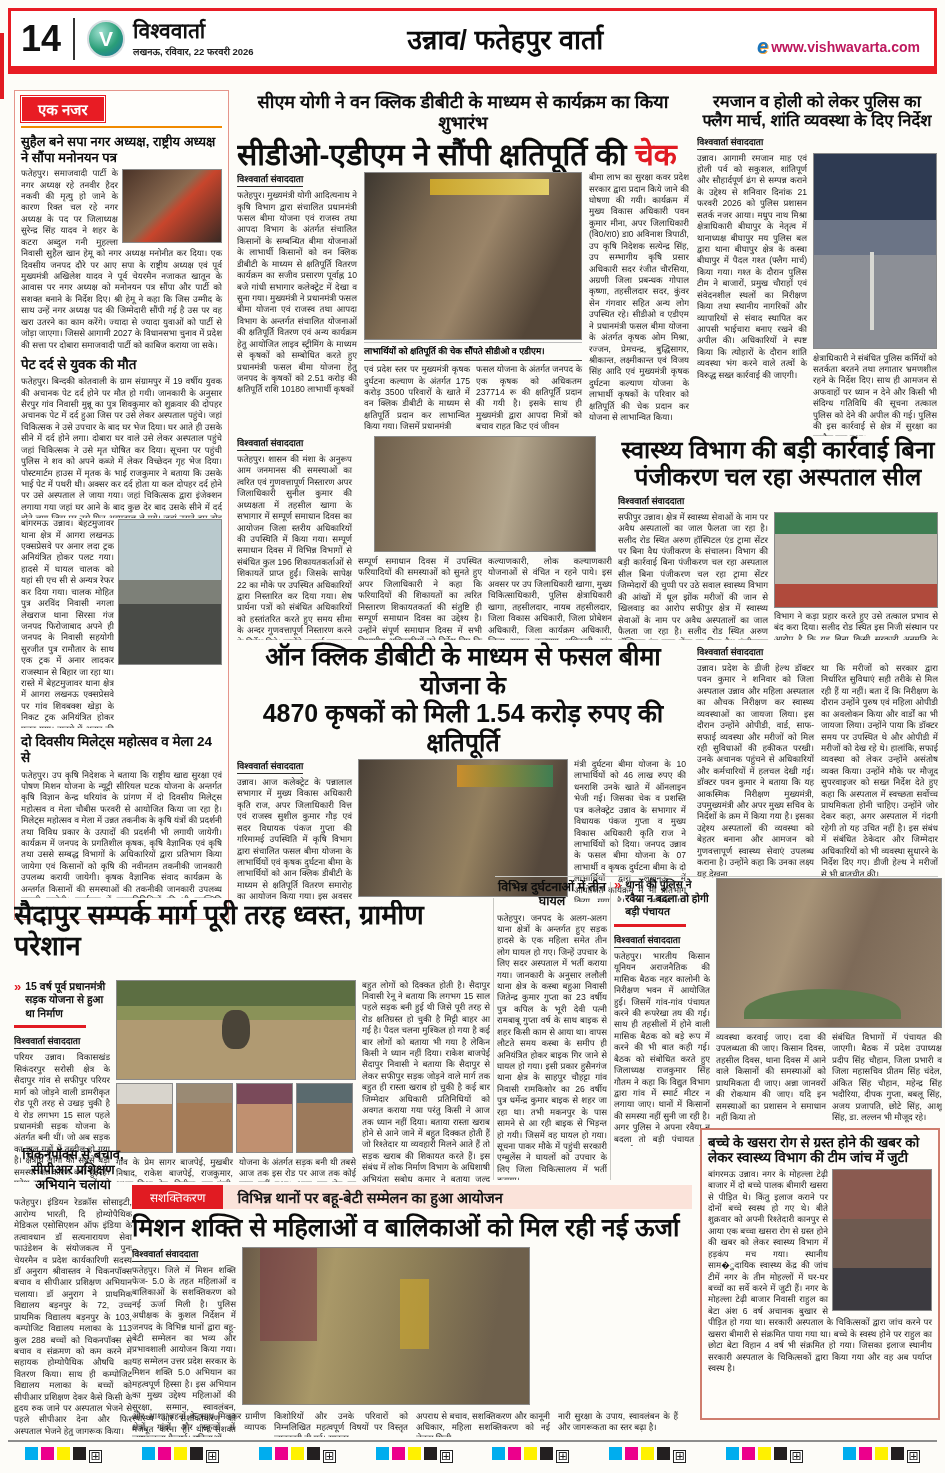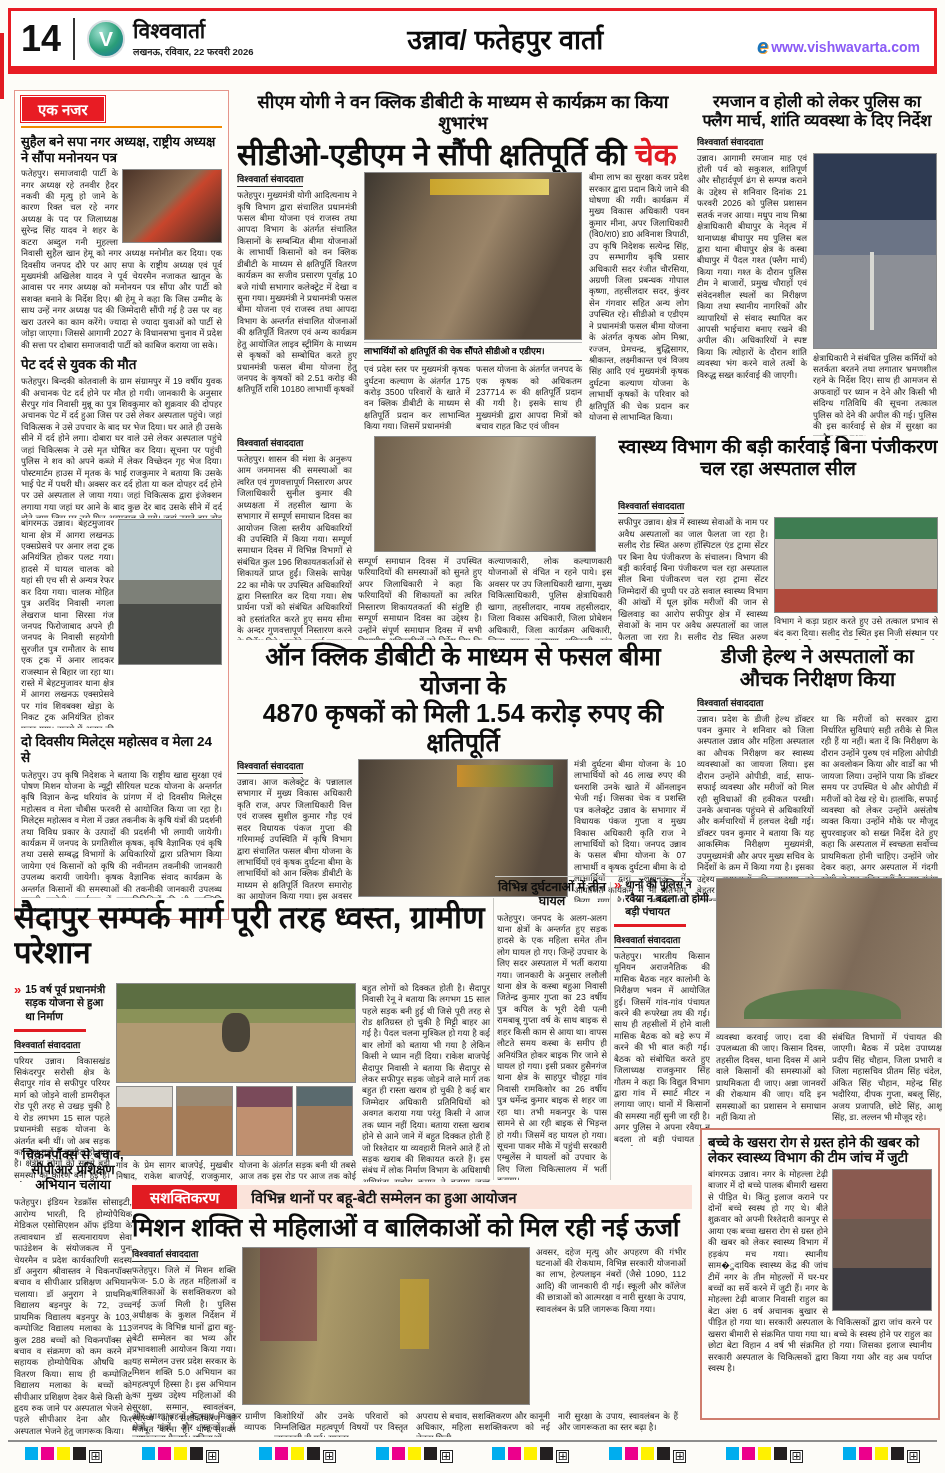--- a/index.html
+++ b/index.html
@@ -33,21 +33,21 @@
     <div style="display:flex;align-items:center;gap:8px">
       <div style="width:38px;height:38px;border-radius:50%;background:radial-gradient(circle at 35% 30%,#9fe0d0,#2a9e78 55%,#1b6da0);color:#fff;font-weight:700;font-size:21px;display:flex;align-items:center;justify-content:center;border:2px solid #d6dce0">V</div>
       <div>
         <div style="font-size:21px;font-weight:700;line-height:1;color:#101010">विश्ववार्ता</div>
         <div style="font-size:9.5px;font-weight:700;margin-top:4px;color:#222">लखनऊ,   रविवार, 22 फरवरी 2026</div>
       </div>
     </div>
     <div style="flex:1;text-align:center;font-size:27px;font-weight:700;color:#0c0c0c">उन्नाव/ फतेहपुर वार्ता</div>
     <div style="display:flex;align-items:center;gap:3px;margin-right:4px;align-self:flex-end;margin-bottom:8px">
       <span style="color:#1b75bb;font-size:20px;font-weight:700;font-style:italic;text-shadow:1px 1px 0 #f2a33c">e</span>
-      <span style="font-size:14px;font-weight:700;color:#8b5cf6">www.vishwavarta.com</span>
+      <span style="font-size:14px;font-weight:700;color:#be185d">www.vishwavarta.com</span>
     </div>
   </div>
 
   <div class="abs" style="left:14px;top:90px;width:215px;height:830px;border:1px solid #e5958b;padding:5px 6px;background:#fffefb">
     <div style="display:inline-block;background:#e81c24;color:#fff;font-weight:700;font-size:15px;padding:2px 16px;border:1px solid #fff;outline:1px solid #e81c24">एक नजर</div>
     <div style="height:2px;background:#f08a00;margin:4px 0 2px"></div>
 
     <div>
       <div class="oghead">सुहैल बने सपा नगर अध्यक्ष, राष्ट्रीय अध्यक्ष ने सौंपा मनोनयन पत्र</div>
       <div class="photo" style="float:right;width:100px;height:74px;margin:1px 0 2px 4px;background:linear-gradient(135deg,#4a3328,#8a6a50 45%,#c8452c 55%,#3a2a24)"></div>
@@ -118,21 +118,21 @@
         <div class="photo" style="width:222px;height:116px;margin:0 auto;background:linear-gradient(100deg,#6e5f4c,#9c8a70 40%,#b3a58c 60%,#5e5142)"></div>
         <div class="row" style="gap:6px;margin-top:4px">
           <div class="body" style="width:124px;height:72px">सम्पूर्ण समाधान दिवस में उपस्थित फरियादियों की समस्याओं को सुनते हुए अपर जिलाधिकारी ने कहा कि फरियादियों की शिकायतों का त्वरित निस्तारण शिकायतकर्ता की संतुष्टि ही सम्पूर्ण समाधान दिवस का उद्देश्य है। उन्होंने संपूर्ण समाधान दिवस में सभी विभागीय अधिकारियों को निर्देश दिए कि शासकीय कार्यों में लापरवाही न बरती जाये। सभी लाभार्थीपरक योजनाओं का लाभ हर गरीब पात्र व्यक्ति को मिले, कोई भी गरीब व्यक्ति शासन की जन</div>
           <div class="body" style="width:124px;height:72px">कल्याणकारी, लोक कल्याणकारी योजनाओं से वंचित न रहने पाये। इस अवसर पर उप जिलाधिकारी खागा, मुख्य चिकित्साधिकारी, पुलिस क्षेत्राधिकारी खागा, तहसीलदार, नायब तहसीलदार, जिला विकास अधिकारी, जिला प्रोबेशन अधिकारी, जिला कार्यक्रम अधिकारी, जिला समाज कल्याण अधिकारी, खंड विकास अधिकारी सहित राजस्व एवं पुलिस विभाग से सम्बन्धित अन्य अधिकारी व कर्मचारीगण उपस्थित रहे।</div>
         </div>
       </div>
     </div>
   </div>
 
   <div class="abs" style="left:618px;top:436px;width:320px;height:204px">
-    <div class="hl" style="font-size:19px;text-align:center;margin-bottom:20px">स्वास्थ्य विभाग की बड़ी कार्रवाई बिना पंजीकरण चल रहा अस्पताल सील</div>
+    <div class="hl" style="font-size:24px;text-align:center;margin-bottom:3px">स्वास्थ्य विभाग की बड़ी कार्रवाई बिना पंजीकरण चल रहा अस्पताल सील</div>
     <div class="byline">विश्ववार्ता संवाददाता</div>
     <div class="row" style="gap:6px">
       <div class="body" style="width:150px;height:148px">सफीपुर उन्नाव। क्षेत्र में स्वास्थ्य सेवाओं के नाम पर अवैध अस्पतालों का जाल फैलता जा रहा है। सलीद रोड स्थित अरुण हॉस्पिटल एंड ट्रामा सेंटर पर बिना वैध पंजीकरण के संचालन। विभाग की बड़ी कार्रवाई बिना पंजीकरण चल रहा अस्पताल सील बिना पंजीकरण चल रहा ट्रामा सेंटर जिम्मेदारों की चुप्पी पर उठे सवाल स्वास्थ्य विभाग की आंखों में धूल झोंक मरीजों की जान से खिलवाड़ का आरोप सफीपुर क्षेत्र में स्वास्थ्य सेवाओं के नाम पर अवैध अस्पतालों का जाल फैलता जा रहा है। सलीद रोड स्थित अरुण हॉस्पिटल एंड ट्रामा सेंटर पर बिना वैध पंजीकरण के संचालन का आरोप लगा है। बताया जा रहा कि संबंधित अस्पताल का विभागीय अभिलेखों में कोई पंजीकरण दर्ज नहीं है। इसके बावजूद यहां मरीजों का उपचार किया जा रहा है। नियमों की अनदेखी अरुण हॉस्पिटल एण्ड ट्रामा सेन्टर पर स्वास्थ्य</div>
       <div style="width:164px;flex:none">
         <div class="photo" style="width:164px;height:96px;background:linear-gradient(#3f7d52 0 22%,#b9b3a8 22% 75%,#b04a3c 75%)"></div>
         <div class="body" style="height:48px;margin-top:3px">विभाग ने कड़ा प्रहार करते हुए उसे तत्काल प्रभाव से बंद करा दिया। सलीद रोड स्थित इस निजी संस्थान पर आरोप है कि यह बिना किसी सरकारी अनुमति के मरीजों का इलाज और गंभीर ऑपरेशन तक कर रहा था। कार्रवाई उस समय हुई जब एसीएमओ डॉक्टर नरेंद्र सिंह स्वयं टीम के साथ मौके पर पहुंचे और जांच में पाया गया कि अस्पताल का सरकारी अभिलेखों में कोई पंजीकरण दर्ज नहीं है।</div>
       </div>
     </div>
   </div>
 
@@ -148,34 +148,33 @@
         <div class="photo" style="width:210px;height:138px;background:linear-gradient(105deg,#4a4036,#7a6a54 35%,#94805f 55%,#55483c 85%);position:relative">
           <div style="position:absolute;top:5px;right:14px;width:46%;height:22px;background:linear-gradient(90deg,#ca8e2c,#3f7d52)"></div>
         </div>
 
       </div>
       <div class="body" style="width:112px;height:178px">मंत्री दुर्घटना बीमा योजना के 10 लाभार्थियों को 46 लाख रुपए की धनराशि उनके खाते में ऑनलाइन भेजी गई। जिसका चेक व प्रशस्ति पत्र कलेक्ट्रेट उन्नाव के सभागार में विधायक पंकज गुप्ता व मुख्य विकास अधिकारी कृति राज ने लाभार्थियों को दिया। जनपद उन्नाव के फसल बीमा योजना के 07 लाभार्थी व कृषक दुर्घटना बीमा के दो लाभार्थियों द्वारा लखनऊ में आयोजित कार्यक्रम में भी प्रतिभाग किया गया है। इस अवसर पर उपनिदेशक कृषि उन्नाव जिला कृषि अधिकारी प्रशांत चौधरी सहित संबंधित अधिकारी व बड़ी संख्या में फसल बीमा योजना एवं कृषक दुर्घटना बीमा के लाभार्थी उपस्थित रहे।</div>
     </div>
   </div>
 
   <div class="abs" style="left:697px;top:645px;width:241px;height:256px">
-    <div class="hl" style="font-size:20px;text-align:center;margin-bottom:5px">डीजी हेल्थ ने अस्पतालों का औचक निरीक्षण किया</div>
     <div class="byline">विश्ववार्ता संवाददाता</div>
     <div class="row" style="gap:7px">
       <div class="body" style="width:117px;height:190px">उन्नाव। प्रदेश के डीजी हेल्थ डॉक्टर पवन कुमार ने शनिवार को जिला अस्पताल उन्नाव और महिला अस्पताल का औचक निरीक्षण कर स्वास्थ्य व्यवस्थाओं का जायजा लिया। इस दौरान उन्होंने ओपीडी, वार्ड, साफ-सफाई व्यवस्था और मरीजों को मिल रही सुविधाओं की हकीकत परखी। उनके अचानक पहुंचने से अधिकारियों और कर्मचारियों में हलचल देखी गई। डॉक्टर पवन कुमार ने बताया कि यह आकस्मिक निरीक्षण मुख्यमंत्री, उपमुख्यमंत्री और अपर मुख्य सचिव के निर्देशों के क्रम में किया गया है। इसका उद्देश्य अस्पतालों की व्यवस्था को बेहतर बनाना और आमजन को गुणवत्तापूर्ण स्वास्थ्य सेवाएं उपलब्ध कराना है। उन्होंने कहा कि उनका लक्ष्य यह देखना</div>
       <div class="body" style="width:117px;height:190px">था कि मरीजों को सरकार द्वारा निर्धारित सुविधाएं सही तरीके से मिल रही हैं या नहीं। बता दें कि निरीक्षण के दौरान उन्होंने पुरुष एवं महिला ओपीडी का अवलोकन किया और वार्डों का भी जायजा लिया। उन्होंने पाया कि डॉक्टर समय पर उपस्थित थे और ओपीडी में मरीजों को देख रहे थे। हालांकि, सफाई व्यवस्था को लेकर उन्होंने असंतोष व्यक्त किया। उन्होंने मौके पर मौजूद सुपरवाइजर को सख्त निर्देश देते हुए कहा कि अस्पताल में स्वच्छता सर्वोच्च प्राथमिकता होनी चाहिए। उन्होंने जोर देकर कहा, अगर अस्पताल में गंदगी रहेगी तो यह उचित नहीं है। इस संबंध में संबंधित ठेकेदार और जिम्मेदार अधिकारियों को भी व्यवस्था सुधारने के निर्देश दिए गए। डीजी हेल्थ ने मरीजों से भी बातचीत की।</div>
     </div>
   </div>
 
   <div class="abs" style="left:495px;top:876px;width:443px;height:1px;background:#c9c9c4"></div>
   <div class="abs vline" style="left:493px;top:898px;height:282px"></div>
   <div class="abs vline" style="left:610px;top:882px;height:298px"></div>
 
   <div class="abs" style="left:14px;top:900px;width:478px;height:282px">
-    <div class="hl" style="font-size:31px;margin-bottom:12px">सैदापुर सम्पर्क मार्ग पूरी तरह ध्वस्त, ग्रामीण परेशान</div>
+    <div class="hl" style="font-size:27px;margin-bottom:18px">सैदापुर सम्पर्क मार्ग पूरी तरह ध्वस्त, ग्रामीण परेशान</div>
     <div class="row" style="gap:6px">
       <div style="width:96px;flex:none;height:205px;overflow:hidden">
         <div class="kicker">
             <span class="kmark">»</span>
             <span>15 वर्ष पूर्व प्रधानमंत्री सड़क योजना से हुआ था निर्माण</span>
           </div>
         <div class="redrule"></div>
         <div class="byline">विश्ववार्ता संवाददाता</div>
         <div class="body">परियर उन्नाव। विकासखंड सिकंदरपुर सरोसी क्षेत्र के सैदापुर गांव से सफीपुर परियर मार्ग को जोड़ने वाली डामरीकृत रोड पूरी तरह से उखड़ चुकी है ये रोड लगभग 15 साल पहले प्रधानमंत्री सड़क योजना के अंतर्गत बनी थीं। जो अब सड़क का हाल गड्ढों में तब्दील हो गया है। क्षेत्रीय लोगों की सबसे बड़ी समस्या का कारण बनी हुई है। प्रदेश सरकार सभी सड़कों को गड्ढा मुक्त बनाने का दावा करती है किंतु उक्त सड़क में पता ही नहीं चल रहा है कि गड्ढे में सड़क है या सड़क में गड्ढे हैं। गांव में सड़क की स्थिति बहुत ही दयनीय है। जिससे ग्रामीणों को आवागमन करने में खास मुश्किलों का सामना करना पड़ रहा है।</div>
       </div>
@@ -232,34 +231,33 @@
     <div class="body">बांगरमऊ उन्नाव। नगर के मोहल्ला टेढ़ी बाजार में दो बच्चे पालक बीमारी खसरा से पीड़ित थे। किंतु इलाज कराने पर दोनों बच्चे स्वस्थ हो गए थे। बीते शुक्रवार को अपनी रिश्तेदारी कानपुर से आया एक बच्चा खसरा रोग से ग्रस्त होने की खबर को लेकर स्वास्थ्य विभाग में हड़कंप मच गया। स्थानीय साम�ुदायिक स्वास्थ्य केंद्र की जांच टीमें नगर के तीन मोहल्लों में घर-घर बच्चों का सर्वे करने में जुटी हैं। नगर के मोहल्ला टेढ़ी बाजार निवासी राहुल का बेटा अंश 6 वर्ष अचानक बुखार से पीड़ित हो गया था। सरकारी अस्पताल के चिकित्सकों द्वारा जांच करने पर खसरा बीमारी से संक्रमित पाया गया था। बच्चे के स्वस्थ होने पर राहुल का छोटा बेटा विहान 4 वर्ष भी संक्रमित हो गया। जिसका इलाज स्थानीय सरकारी अस्पताल के चिकित्सकों द्वारा किया गया और वह अब पर्याप्त स्वस्थ है।</div>
   </div>
 
   <div class="abs" style="left:14px;top:1148px;width:118px;height:288px">
     <div class="hl" style="font-size:13px;text-align:center;margin-bottom:5px">चिकनपॉक्स से बचाव, सीपीआर प्रशिक्षण अभियान चलाया</div>
     <div class="body" style="height:240px">फतेहपुर। इंडियन रेडक्रॉस सोसाइटी, आरोग्य भारती, दि होम्योपैथिक मेडिकल एसोसिएशन ऑफ इंडिया के तत्वावधान डॉ सत्यनारायण सेवा फाउंडेशन के संयोजकत्व में पुनः चेयरमैन व प्रदेश कार्यकारिणी सदस्य डॉ अनुराग श्रीवास्तव ने चिकनपॉक्स बचाव व सीपीआर प्रशिक्षण अभियान चलाया। डॉ अनुराग ने प्राथमिक विद्यालय बड़नपुर के 72, उच्च प्राथमिक विद्यालय बड़नपुर के 103, कम्पोजिट विद्यालय मलाका के 113 कुल 288 बच्चों को चिकनपॉक्स से बचाव व संक्रमण को कम करने में सहायक होम्योपैथिक औषधि का वितरण किया। साथ ही कम्पोजिट विद्यालय मलाका के बच्चों को सीपीआर प्रशिक्षण देकर कैसे किसी के हृदय रुक जाने पर अस्पताल भेजने से पहले सीपीआर देना और फिर अस्पताल भेजने हेतु जागरूक किया।</div>
   </div>
 
   <div class="abs" style="left:132px;top:1185px;width:560px;height:252px">
     <div style="display:flex;align-items:stretch;height:24px">
-      <div style="background:#e11b22;color:#fff;font-weight:700;font-size:15px;padding:2px 18px;display:flex;align-items:center">सशक्तिकरण</div>
+      <div style="background:#e11b22;color:#fff;font-weight:400;font-size:12px;padding:2px 18px;display:flex;align-items:center">सशक्तिकरण</div>
       <div style="flex:1;background:#fbe3da;font-weight:700;font-size:14.5px;color:#171717;display:flex;align-items:center;padding-left:14px">विभिन्न थानों पर बहू-बेटी सम्मेलन का हुआ आयोजन</div>
     </div>
     <div class="hl" style="font-size:25px;margin:4px 0 5px">मिशन शक्ति से महिलाओं व बालिकाओं को मिल रही नई ऊर्जा</div>
     <div class="row" style="gap:6px">
       <div style="width:104px;flex:none">
         <div class="byline">विश्ववार्ता संवाददाता</div>
         <div class="body" style="height:142px">फतेहपुर। जिले में मिशन शक्ति फेज- 5.0 के तहत महिलाओं व बालिकाओं के सशक्तिकरण को नई ऊर्जा मिली है। पुलिस अधीक्षक के कुशल निर्देशन में जनपद के विभिन्न थानों द्वारा बहू-बेटी सम्मेलन का भव्य और प्रभावशाली आयोजन किया गया। यह सम्मेलन उत्तर प्रदेश सरकार के मिशन शक्ति 5.0 अभियान का महत्वपूर्ण हिस्सा है। इस अभियान का मुख्य उद्देश्य महिलाओं की सुरक्षा, सम्मान, स्वावलंबन, स्वास्थ्य और सशक्तिकरण को मजबूत करना है। थीम सशक्त नारी, समृद्ध प्रदेश के साथ यह मुहिम समाज में सकारात्मक बदलाव ला रही है। सम्मेलन में पुलिस टीमों ने शक्ति दीदियों, आंगनबाड़ी कार्यकर्ताओं</div>
       </div>
       <div class="photo" style="width:288px;height:158px;flex:none;background:linear-gradient(100deg,#6a5a48,#a99868 30%,#8f8058 55%,#6e604c 85%);position:relative">
         <div style="position:absolute;top:0;left:6%;width:20%;height:60%;background:#7a3a44;opacity:.6"></div>
         <div style="position:absolute;top:20%;left:55%;width:10%;height:45%;background:#c8a430;opacity:.7"></div>
       </div>
-      <div class="body" style="width:150px;height:158px">अवसर, दहेज मृत्यु और अपहरण की गंभीर घटनाओं की रोकथाम, विभिन्न सरकारी योजनाओं का लाभ, हेल्पलाइन नंबरों (जैसे 1090, 112 आदि) की जानकारी दी गई। स्कूली और कॉलेज की छात्राओं को आत्मरक्षा व नारी सुरक्षा के उपाय, स्वावलंबन के प्रति जागरूक किया गया।</div>
     </div>
     <div class="row" style="gap:8px;margin-top:4px">
       <div class="body" style="width:134px;height:40px">और आशा बहनों के साथ मिलकर ग्रामीण क्षेत्रों, गांवों और स्कूलों में व्यापक जागरूकता फैलाई। महिलाओं,</div>
       <div class="body" style="width:134px;height:40px">किशोरियों और उनके परिवारों को निम्नलिखित महत्वपूर्ण विषयों पर विस्तृत जानकारी दी गई। साइबर</div>
       <div class="body" style="width:134px;height:40px">अपराध से बचाव, सशक्तिकरण और कानूनी अधिकार, महिला सशक्तिकरण को नई चेतना मिली</div>
       <div class="body" style="width:120px;height:40px">नारी सुरक्षा के उपाय, स्वावलंबन के हैं और जागरूकता का स्तर बढ़ा है।</div>
     </div>
   </div>
 
   <div class="abs" style="left:8px;top:1440px;width:929px;height:2px;background:#8d8d8d"></div>

